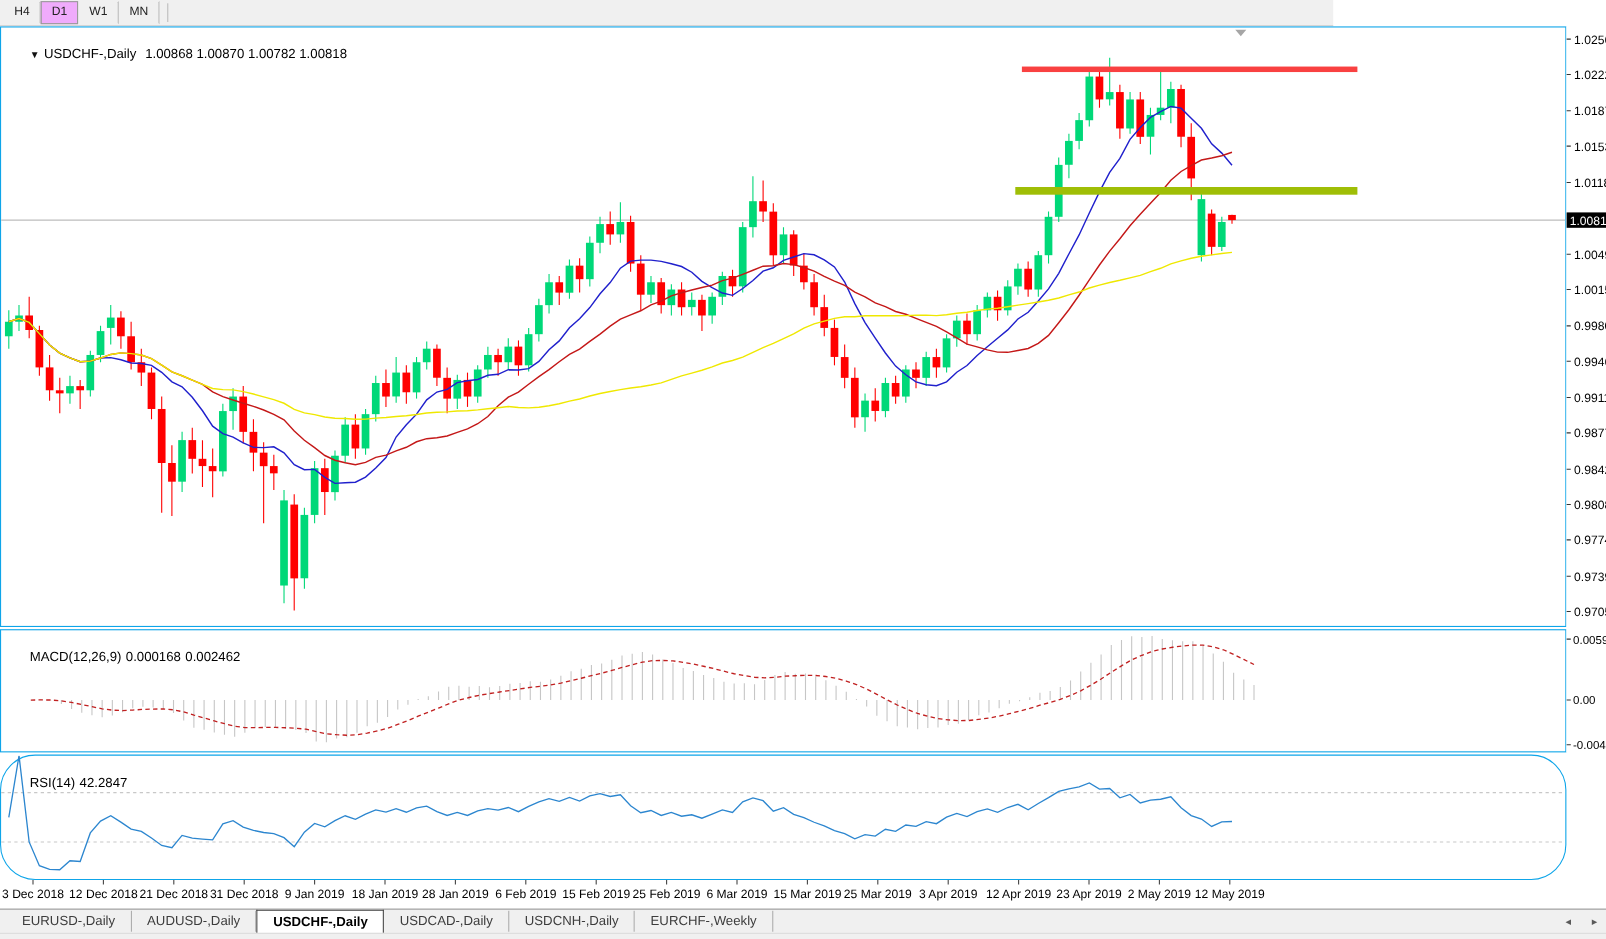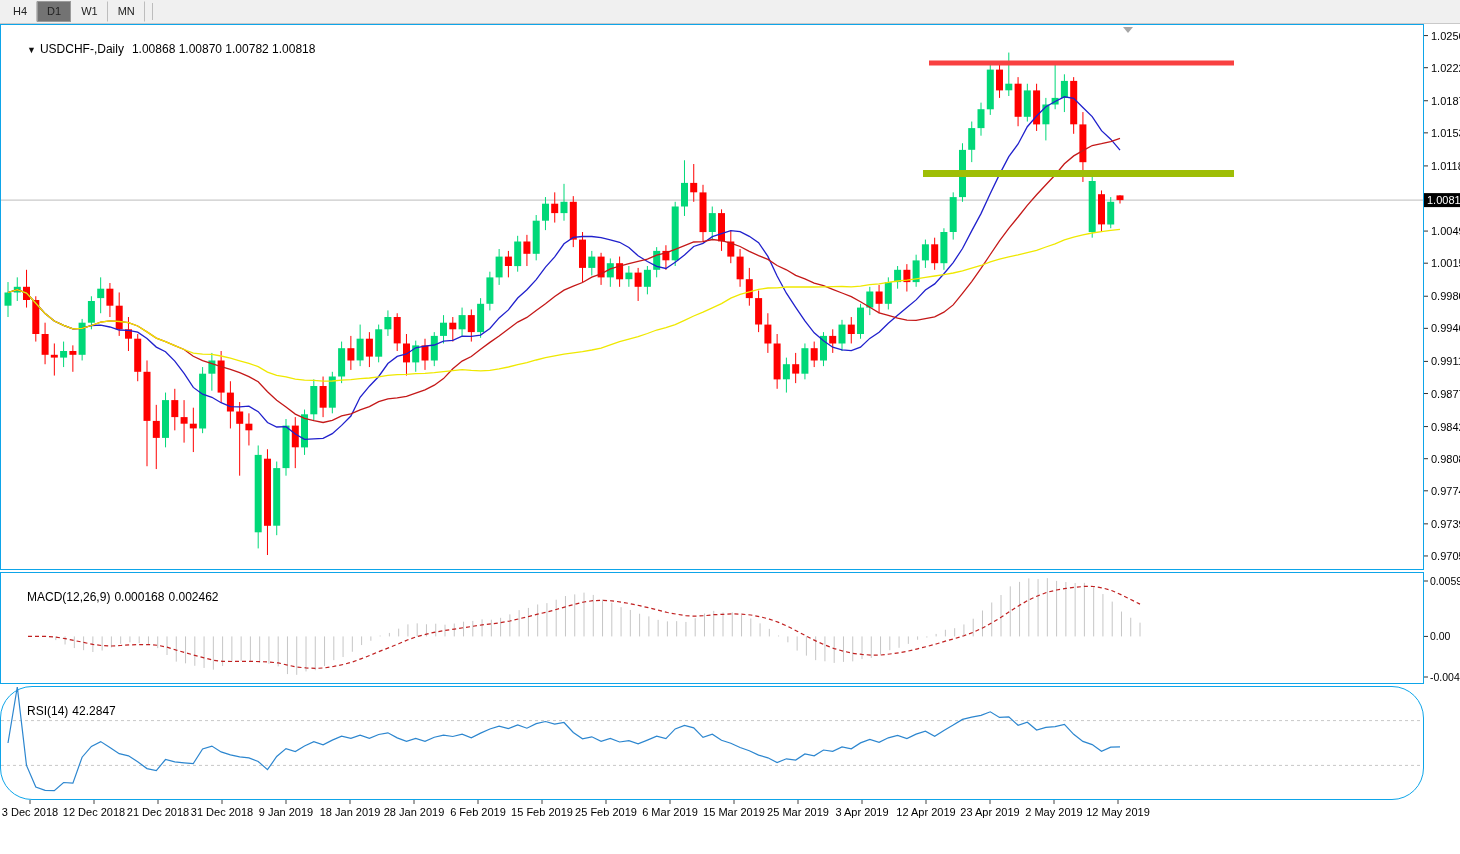--- a/index.html
+++ b/index.html
@@ -1,24 +1,24 @@
 <!DOCTYPE html>
 <html><head>
 <meta charset="utf-8">
 <style>
   html,body{margin:0;padding:0;background:#f0f0f0;width:1460px;height:854px;overflow:hidden;
     font-family:"Liberation Sans",sans-serif;}
   #app{position:relative;width:1460px;height:854px;background:#ffffff;}
 
   
-  #toolbar{position:absolute;left:0;top:0;width:1460px;height:24px;background:#f0f0f0;
+  #toolbar{position:absolute;left:0;top:0;width:1212px;height:24px;background:#f0f0f0;
     border-bottom:1px solid #c9c9c9;display:flex;align-items:center;padding-left:3px;box-sizing:border-box;}
   .tfbtn{height:19px;line-height:19px;padding:0 9px;font-size:11px;color:#222;
     border:1px solid transparent;border-right:1px solid #bdbdbd;cursor:default;}
-  .tfbtn.active{background:#737373;border:1px solid #9a9a9a;}
+  .tfbtn.active{background:#f0abfc;border:1px solid #9a9a9a;}
   .toolbar-sep{width:1px;height:17px;background:#bdbdbd;margin-left:7px;}
 
   
   .pane{position:absolute;background:#ffffff;border:1px solid #0ea5e9;box-sizing:border-box;}
   #price-pane{left:0;top:24px;width:1424px;height:546px;}
   #macd-pane{left:0;top:572px;width:1424px;height:112px;padding-left:20px;}
   #rsi-pane{left:0;top:686px;width:1424px;height:114px;border-radius:32px;}
   .axis{position:absolute;background:#ffffff;}
   #price-axis{left:1424px;top:24px;width:36px;height:546px;}
   #macd-axis{left:1424px;top:572px;width:36px;height:112px;}
@@ -558,14 +558,29 @@
         <text x="926" y="16" font-size="11" fill="#000" text-anchor="middle" font-family="Liberation Sans, sans-serif">12 Apr 2019</text>
         <line x1="990" y1="0" x2="990" y2="4" stroke="#444"></line>
         <text x="990" y="16" font-size="11" fill="#000" text-anchor="middle" font-family="Liberation Sans, sans-serif">23 Apr 2019</text>
         <line x1="1054" y1="0" x2="1054" y2="4" stroke="#444"></line>
         <text x="1054" y="16" font-size="11" fill="#000" text-anchor="middle" font-family="Liberation Sans, sans-serif">2 May 2019</text>
         <line x1="1118" y1="0" x2="1118" y2="4" stroke="#444"></line>
         <text x="1118" y="16" font-size="11" fill="#000" text-anchor="middle" font-family="Liberation Sans, sans-serif">12 May 2019</text>
       </svg>
   </div>
 
+  <div id="tabbar">
+    <div id="tabs">
+        <div class="tab">EURUSD-,Daily</div>
+        <div class="tab">AUDUSD-,Daily</div>
+        <div class="tab active">USDCHF-,Daily</div>
+        <div class="tab">USDCAD-,Daily</div>
+        <div class="tab">USDCNH-,Daily</div>
+        <div class="tab">EURCHF-,Weekly</div>
+      </div>
+    <div class="tabbar-strip"></div>
+    <div id="tab-scroll">
+      <span>◂</span>
+      <span>▸</span>
+    </div>
+  </div>
 
 </div>
 
 </body></html>

